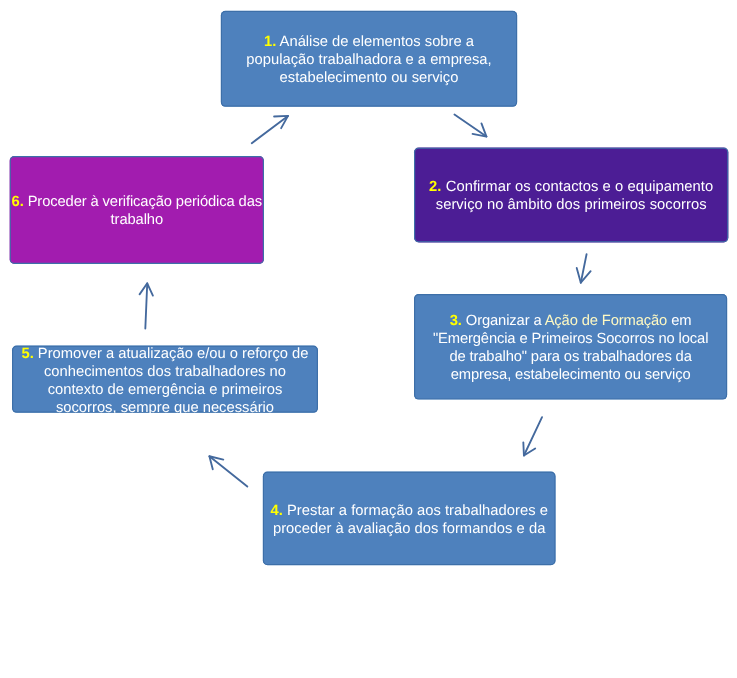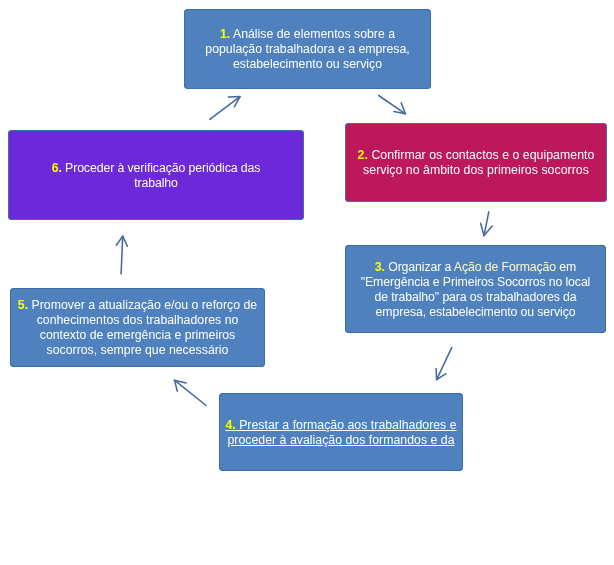--- a/index.html
+++ b/index.html
@@ -13,21 +13,21 @@
     position:absolute;background:#4e81bd;border-radius:4px;color:#ffffff;
     display:flex;align-items:center;justify-content:center;text-align:center;
     box-sizing:border-box;box-shadow:inset 0 0 0 1px #3d6fa8;
   }
   .box .txt{font-size:12.3px;line-height:15px;-webkit-font-smoothing:antialiased;
             position:relative;top:0.5px;transform:translateZ(0);}
   .box .txt .line{white-space:nowrap;}
   
   [data-name="step-box-2"] .txt{letter-spacing:0.04px;}
   [data-name="step-box-3"] .txt{letter-spacing:-0.11px;}
-  [data-name="step-box-4"] .txt{letter-spacing:0.02px;text-decoration:underline;}
+  [data-name="step-box-4"] .txt{letter-spacing:0.02px;}
   [data-name="step-box-6"] .txt{letter-spacing:-0.10px;}
   .num{color:#ffff00;font-weight:bold;}
   .hl{color:#ffff00;}
   svg.arrows{position:absolute;left:0;top:0;width:614px;height:565px;}
 </style>
 </head>
 <body>
 
 <div id="stage" data-name="diagram-canvas" style="background: rgb(255, 255, 255);">
 
@@ -61,21 +61,21 @@
   </svg>
 
   <div class="box" data-name="step-box-1" style="left: 184px; top: 9px; width: 247px; height: 80px; background: rgb(78, 129, 189); color: rgb(255, 255, 255); box-shadow: rgb(61, 111, 168) 0px 0px 0px 1px inset;">
     <div class="txt" data-name="step-text-1">
         <div class="line" data-name="text-line"><span class="num" data-name="step-number" style="color: rgb(255, 255, 0);">1.</span><span data-name="text-run"> Análise de elementos sobre a</span></div>
         <div class="line" data-name="text-line"><span data-name="text-run">população trabalhadora e a empresa,</span></div>
         <div class="line" data-name="text-line"><span data-name="text-run">estabelecimento ou serviço</span></div>
       </div>
   </div>
 
-  <div class="box" data-name="step-box-2" style="left: 345px; top: 123px; width: 262px; height: 79px; background: #be185d; color: rgb(255, 255, 255); box-shadow: rgb(61, 111, 168) 0px 0px 0px 1px inset;">
+  <div class="box" data-name="step-box-2" style="left: 345px; top: 123px; width: 262px; height: 79px; background: #4c1d95; color: rgb(255, 255, 255); box-shadow: rgb(61, 111, 168) 0px 0px 0px 1px inset;">
     <div class="txt" data-name="step-text-2">
         <div class="line" data-name="text-line"><span class="num" data-name="step-number" style="color: rgb(255, 255, 0);">2.</span><span data-name="text-run"> Confirmar os contactos e o equipamento</span></div>
         <div class="line" data-name="text-line"><span data-name="text-run">serviço no âmbito dos primeiros socorros</span></div>
       </div>
   </div>
 
   <div class="box" data-name="step-box-3" style="left: 345px; top: 245px; width: 261px; height: 88px; background: rgb(78, 129, 189); color: rgb(255, 255, 255); box-shadow: rgb(61, 111, 168) 0px 0px 0px 1px inset;">
     <div class="txt" data-name="step-text-3">
         <div class="line" data-name="text-line"><span class="num" data-name="step-number" style="color: rgb(255, 255, 0);">3.</span><span data-name="text-run"> Organizar a </span><span class="hl" data-name="highlighted-term" style="color: #fef9c3;">Ação de Formação</span><span data-name="text-run"> em</span></div>
         <div class="line" data-name="text-line"><span data-name="text-run">"Emergência e Primeiros Socorros no local</span></div>
@@ -84,29 +84,29 @@
       </div>
   </div>
 
   <div class="box" data-name="step-box-4" style="left: 219px; top: 393px; width: 244px; height: 78px; background: rgb(78, 129, 189); color: rgb(255, 255, 255); box-shadow: rgb(61, 111, 168) 0px 0px 0px 1px inset;">
     <div class="txt" data-name="step-text-4">
         <div class="line" data-name="text-line"><span class="num" data-name="step-number" style="color: rgb(255, 255, 0);">4.</span><span data-name="text-run"> Prestar a formação aos trabalhadores e</span></div>
         <div class="line" data-name="text-line"><span data-name="text-run">proceder à avaliação dos formandos e da</span></div>
       </div>
   </div>
 
-  <div class="box" data-name="step-box-5" style="left: 10px; top: 288px; width: 255px; height: 79px; background: rgb(78, 129, 189); color: rgb(255, 255, 255); box-shadow: rgb(61, 111, 168) 0px 0px 0px 1px inset;">
+  <div class="box" data-name="step-box-5" style="left: 10px; top: 288px; width: 255px; height: 56px; background: rgb(78, 129, 189); color: rgb(255, 255, 255); box-shadow: rgb(61, 111, 168) 0px 0px 0px 1px inset;">
     <div class="txt" data-name="step-text-5">
         <div class="line" data-name="text-line"><span class="num" data-name="step-number" style="color: rgb(255, 255, 0);">5.</span><span data-name="text-run"> Promover a atualização e/ou o reforço de</span></div>
         <div class="line" data-name="text-line"><span data-name="text-run">conhecimentos dos trabalhadores no</span></div>
         <div class="line" data-name="text-line"><span data-name="text-run">contexto de emergência e primeiros</span></div>
         <div class="line" data-name="text-line"><span data-name="text-run">socorros, sempre que necessário</span></div>
       </div>
   </div>
 
-  <div class="box" data-name="step-box-6" style="left: 8px; top: 130px; width: 296px; height: 90px; background: #6d28d9; color: rgb(255, 255, 255); box-shadow: rgb(61, 111, 168) 0px 0px 0px 1px inset;">
+  <div class="box" data-name="step-box-6" style="left: 8px; top: 130px; width: 212px; height: 90px; background: #a21caf; color: rgb(255, 255, 255); box-shadow: rgb(61, 111, 168) 0px 0px 0px 1px inset;">
     <div class="txt" data-name="step-text-6">
         <div class="line" data-name="text-line"><span class="num" data-name="step-number" style="color: rgb(255, 255, 0);">6.</span><span data-name="text-run"> Proceder à verificação periódica das</span></div>
         <div class="line" data-name="text-line"><span data-name="text-run">trabalho</span></div>
       </div>
   </div>
 
 </div>
 
 </body></html>

